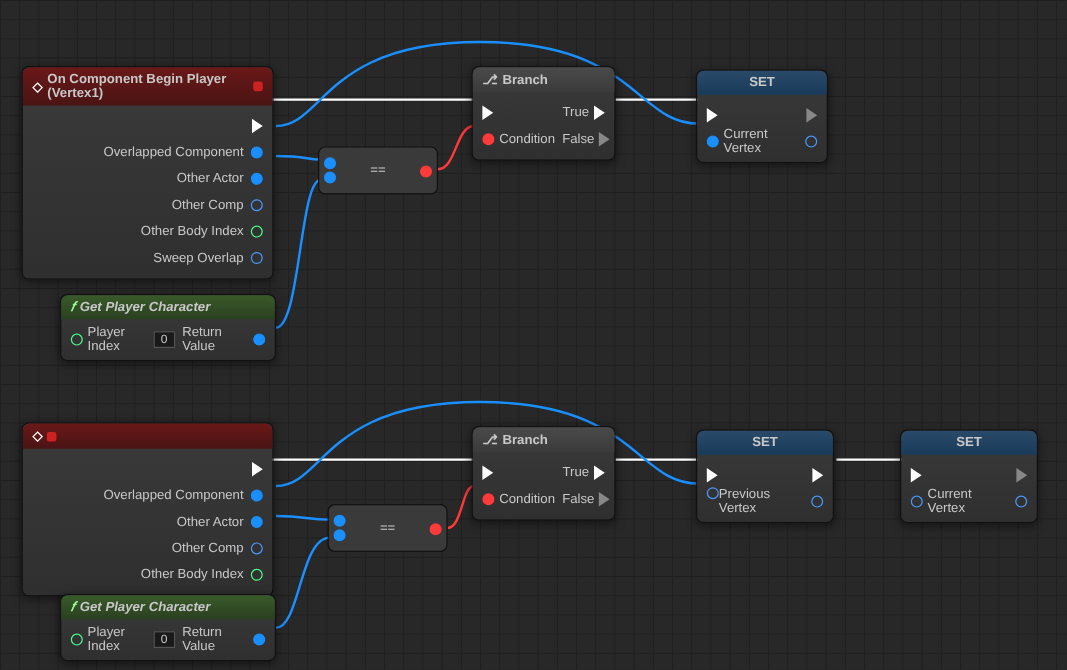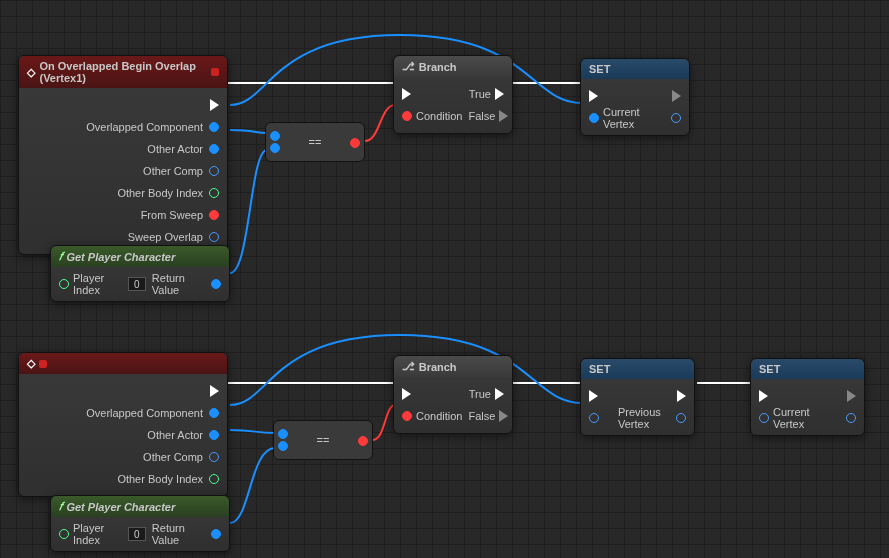--- a/index.html
+++ b/index.html
@@ -2,21 +2,21 @@
 <html><head>
 <meta charset="utf-8">
 <style>
 *{box-sizing:border-box;margin:0;padding:0;font-family:Arial,sans-serif;font-size:11px;color:#c8c8c8}
 body{background:#282828;background-image:linear-gradient(#1f1f1f 1px,transparent 1px),linear-gradient(90deg,#1f1f1f 1px,transparent 1px);background-size:16px 16px;width:889px;height:558px;position:relative;overflow:hidden}
 .node{position:absolute;background:linear-gradient(#3a3a3a,#2f2f2f);border:1px solid #111;border-radius:6px;box-shadow:0 2px 8px rgba(0,0,0,.5)}
 .hdr{padding:4px 8px;border-radius:6px 6px 0 0;font-weight:bold;display:flex;align-items:center;gap:4px}
 .hdr.red{background:linear-gradient(#6a1818,#4a1414)}
 .hdr.grn{background:linear-gradient(#3a5a2a,#2a4020);font-style:italic}
 .hdr.gry{background:linear-gradient(#4a4a4a,#3a3a3a)}
-.hdr.blu{background:linear-gradient(#2a4a6a,#1a3a5a);justify-content:flex-start}
+.hdr.blu{background:linear-gradient(#2a4a6a,#1a3a5a);justify-content:center}
 .body{padding:6px 8px}
 .row{display:flex;align-items:center;justify-content:flex-end;height:22px;gap:6px}
 .row.sp{justify-content:space-between}
 .pin{width:10px;height:10px;border-radius:50%;border:1px solid #888;flex-shrink:0}
 .pin.b{background:#1a8fff;border-color:#1a8fff}
 .pin.r{background:#ff3a3a;border-color:#ff3a3a}
 .pin.g{border-color:#4aff8a}
 .pin.bl{border-color:#4a9aff}
 .exec{width:0;height:0;border-style:solid;border-width:6px 0 6px 9px;border-color:transparent transparent transparent #fff;flex-shrink:0}
 .exec.o{border-color:transparent transparent transparent #888}
@@ -45,21 +45,21 @@
 <path class="wire we" d="M697 383 L752 383"></path>
 <path class="wire wb" d="M230 430 C255 430 255 433 275 433"></path>
 <path class="wire wb" d="M230 523 C250 523 250 448 275 448"></path>
 <path class="wire wr" d="M373 440 C385 440 385 405 395 405"></path>
 <path class="wire wb" d="M230 405 C270 405 270 335 400 335 C530 335 530 403 582 403"></path>
 </svg>
 
 <div class="node" style="left:18px;top:55px;width:210px">
   <div class="hdr red">
     <span style="color:#fff">◇</span>
-    <span>On Overlapped Begin Overlap (Vertex1)</span>
+    <span>On Component Begin Player (Vertex1)</span>
     <span class="brk"></span>
   </div>
   <div class="body">
     <div class="row sp">
         <span></span>
         <span class="exec"></span>
       </div>
     <div class="row">
         <span>Overlapped Component</span>
         <span class="pin b"></span>
@@ -68,24 +68,20 @@
         <span>Other Actor</span>
         <span class="pin b"></span>
       </div>
     <div class="row">
         <span>Other Comp</span>
         <span class="pin bl"></span>
       </div>
     <div class="row">
         <span>Other Body Index</span>
         <span class="pin g"></span>
-      </div>
-    <div class="row">
-        <span>From Sweep</span>
-        <span class="pin r"></span>
       </div>
     <div class="row">
         <span>Sweep Overlap</span>
         <span class="pin bl"></span>
       </div>
   </div>
 </div>
 
 <div class="node" style="left:50px;top:245px;width:180px">
   <div class="hdr grn">
@@ -244,21 +240,21 @@
 <div class="node" style="left:580px;top:358px;width:115px">
   <div class="hdr blu">
       <span>SET</span>
     </div>
   <div class="body">
     <div class="row sp">
         <span class="exec"></span>
         <span class="exec"></span>
       </div>
     <div class="row sp">
-        <span style="display:flex;gap:19px;align-items:center">
+        <span style="display:flex;gap:0;align-items:flex-start">
           <span class="pin bl"></span>
           <span>Previous Vertex</span>
         </span>
         <span class="pin bl"></span>
       </div>
   </div>
 </div>
 
 <div class="node" style="left:750px;top:358px;width:115px">
   <div class="hdr blu">

